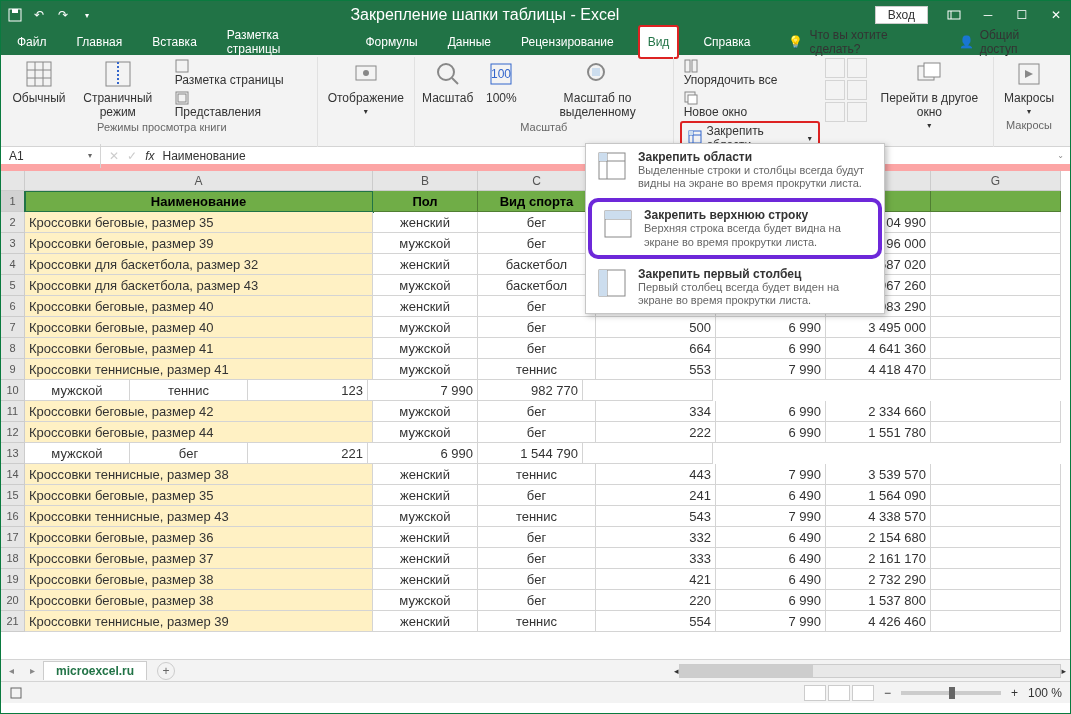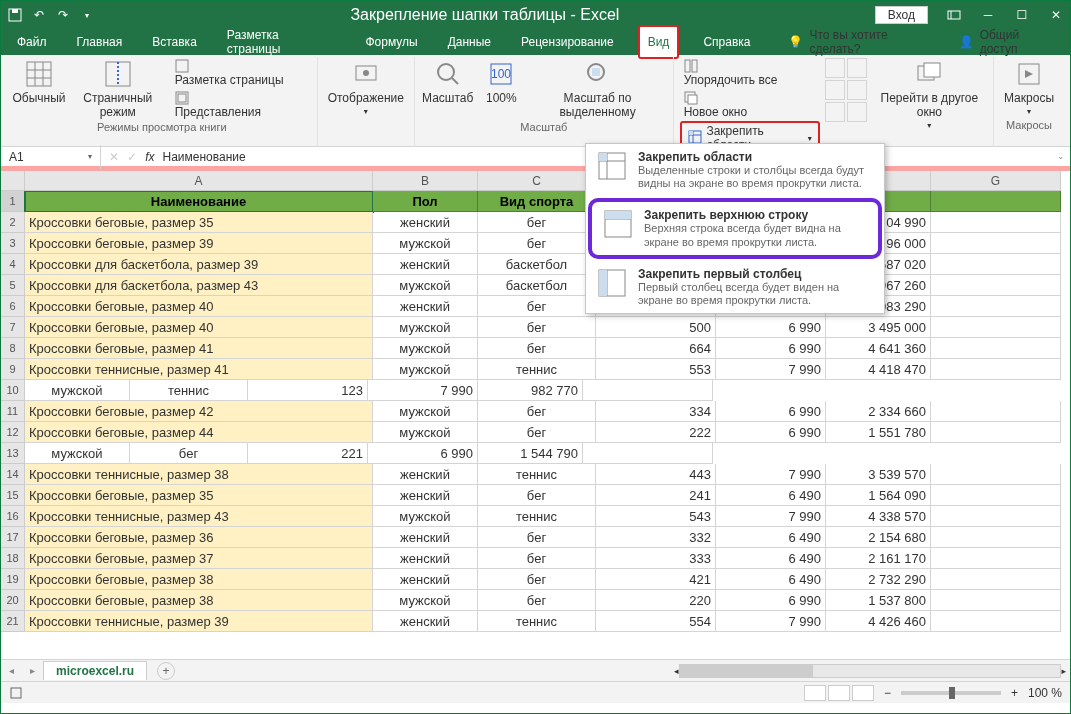--- a/index.html
+++ b/index.html
@@ -23,21 +23,21 @@
 .rbtn{display:flex;flex-direction:column;align-items:center;justify-content:center;padding:2px 4px;gap:2px;font-size:11px;text-align:center;min-width:46px}
 .rbtn-wide{flex-direction:row;gap:4px;align-items:center;padding:2px 4px;width:140px;justify-content:flex-start}
 .rbtn .ricon{width:30px;height:30px;display:flex;align-items:center;justify-content:center}
 .rbtn-wide .ricon{width:16px;height:16px}
 .rstack{display:flex;flex-direction:column;gap:0px}
 .freeze-btn{border:2px solid #d22;border-radius:3px;padding:1px 6px;display:flex;align-items:center;gap:4px;font-size:11px}
 .freeze-btn .ricon{width:16px;height:16px}
 .small-square{width:20px;height:20px;border:1px solid #d4d4d4;margin:1px}
 .small-grid{display:flex;flex-direction:column}
 .small-row{display:flex}
-.namebox-row{height:24px;display:flex;align-items:center;border-bottom:5px solid #fca5a5;background:#fff}
+.namebox-row{height:24px;display:flex;align-items:center;border-bottom:7px solid #fca5a5;background:#fff}
 .namebox{width:100px;padding:2px 8px;border-right:1px solid #d4d4d4;height:24px;display:flex;align-items:center}
 .fxbar{display:flex;align-items:center;gap:8px;padding:0 8px;flex:1}
 .fx-icon{color:#666}
 .dropdown-arrow{font-size:8px;color:#666;margin-left:auto}
 .grid-area{position:relative;height:488px;overflow:hidden}
 .grid-header{display:flex;height:20px;position:sticky;top:0}
 .corner{width:24px;background:#e6e6e6;border-right:1px solid #ccc;border-bottom:1px solid #ccc}
 .colh{background:#e6e6e6;border-right:1px solid #ccc;border-bottom:1px solid #ccc;text-align:center;font-size:12px;line-height:20px;color:#555}
 .colA{width:348px}.colB{width:105px}.colC{width:118px}.colD{width:120px}.colE{width:110px}.colF{width:105px}.colG{width:130px}
 .row{display:flex;height:21px}
@@ -318,21 +318,21 @@
         <div class="cell colA">Кроссовки беговые, размер 39</div>
         <div class="cell colB">мужской</div>
         <div class="cell colC">бег</div>
         <div class="cell colD">400</div>
         <div class="cell colE">5990</div>
         <div class="cell colF">96 000</div>
         <div class="cell colG"></div>
       </div>
       <div class="row body-row">
         <div class="rowh">4</div>
-        <div class="cell colA">Кроссовки для баскетбола, размер 39</div>
+        <div class="cell colA">Кроссовки для баскетбола, размер 32</div>
         <div class="cell colB">женский</div>
         <div class="cell colC">баскетбол</div>
         <div class="cell colD">100</div>
         <div class="cell colE">5890</div>
         <div class="cell colF">587 020</div>
         <div class="cell colG"></div>
       </div>
       <div class="row body-row">
         <div class="rowh">5</div>
         <div class="cell colA">Кроссовки для баскетбола, размер 43</div>

